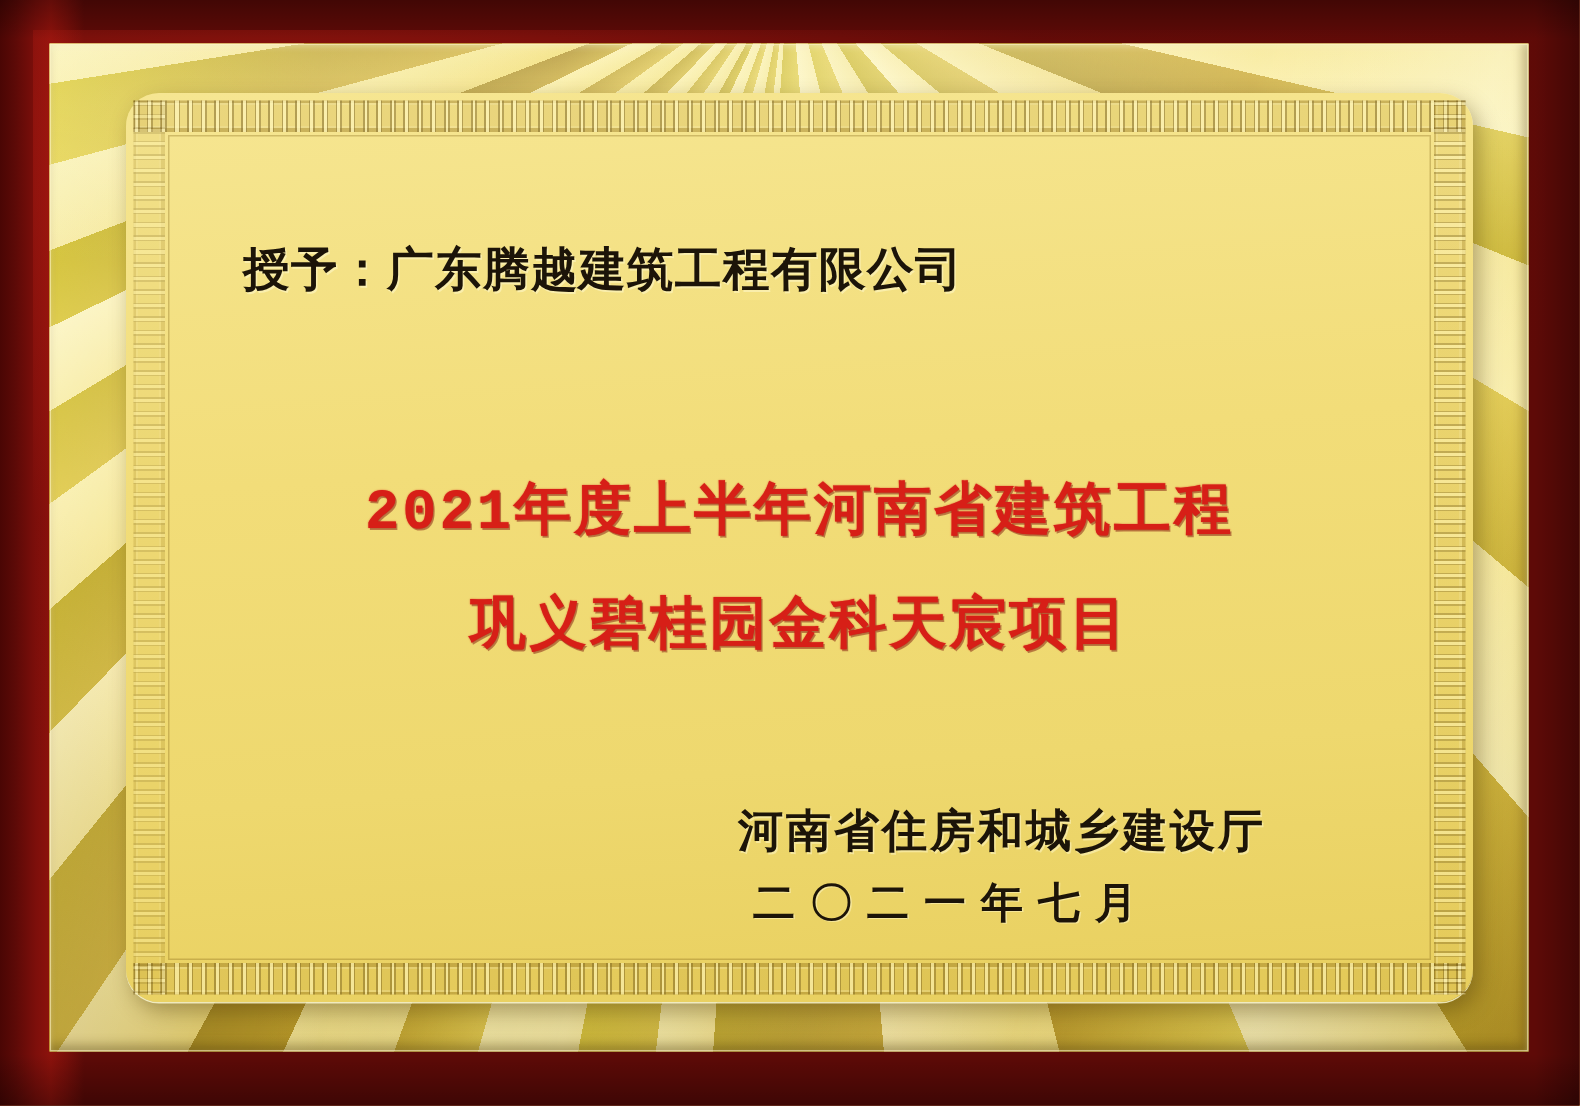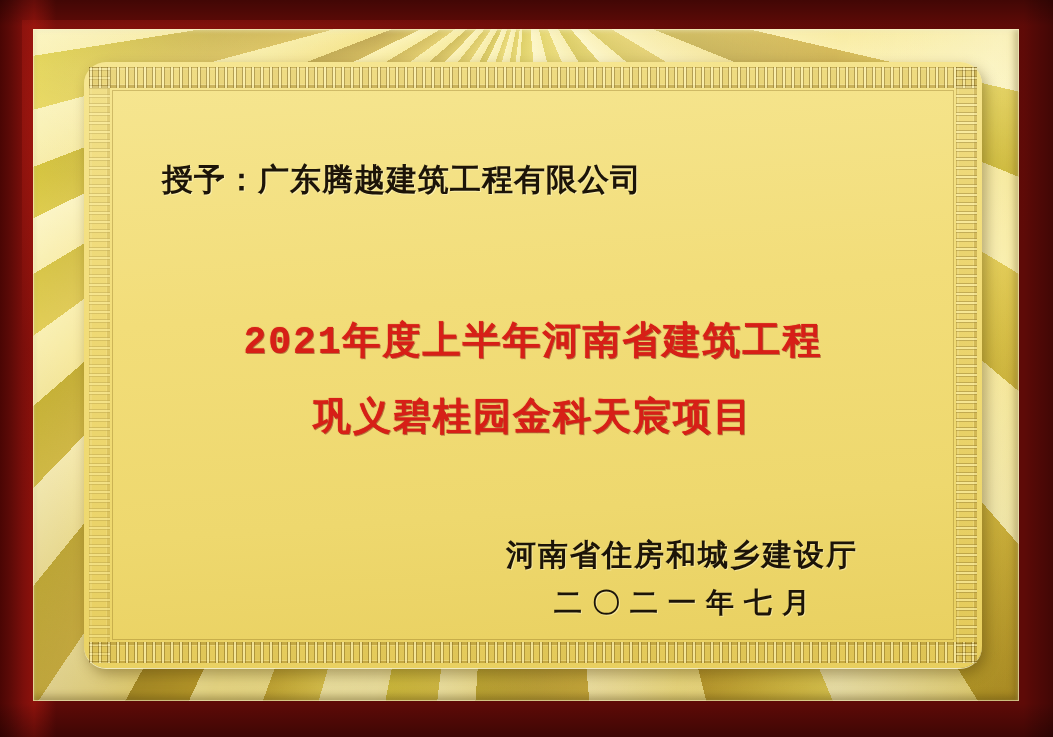--- a/index.html
+++ b/index.html
@@ -264,21 +264,21 @@
     white-space: nowrap;
     text-shadow:
       1px 1px 0 rgba(120,12,6,.45),
       0 0 1px rgba(215,31,23,.9);
   }
 
   .signature-block {
     position: absolute;
     right: 110px;
     top: 470px;
-    text-align: center;
+    text-align: left;
     width: 380px;
   }
   .sig-org {
     font-family: "Liberation Serif", "DejaVu Serif", serif;
     font-weight: bold;
     font-size: 30px;
     line-height: 46px;
     color: #1c1408;
     letter-spacing: 2px;
     white-space: nowrap;

